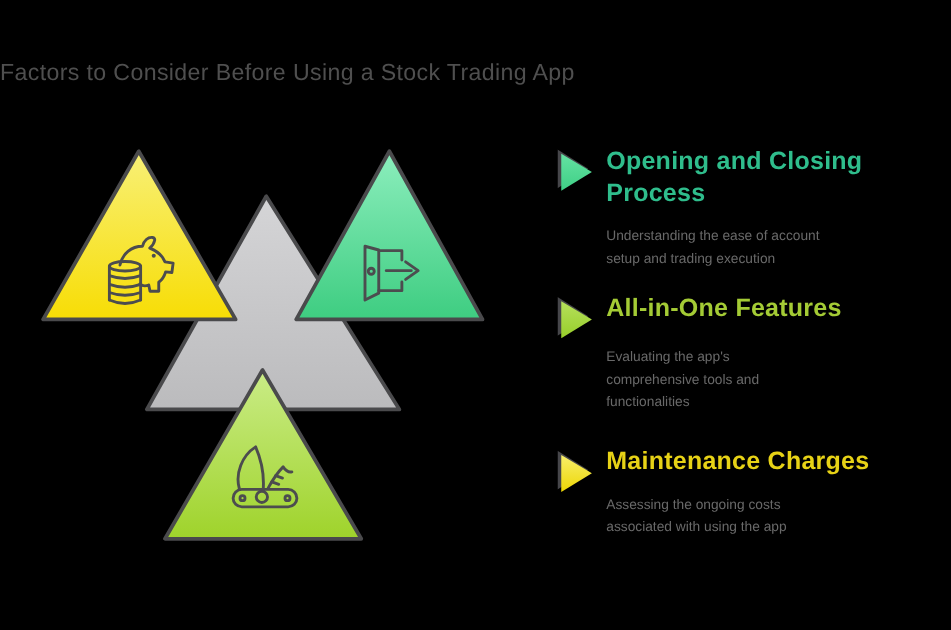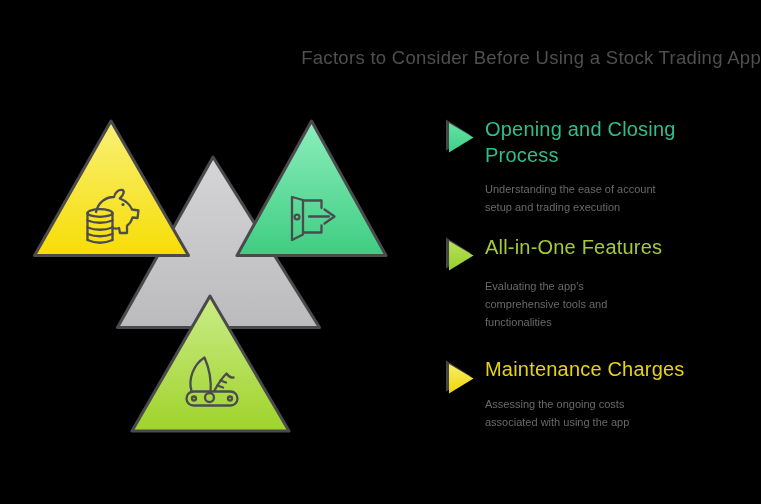--- a/index.html
+++ b/index.html
@@ -1,28 +1,28 @@
 <!DOCTYPE html>
 <html><head>
 <meta charset="utf-8">
 <style>
   html,body{margin:0;padding:0;background:#000;}
   .stage{position:relative;width:761px;height:504px;background:#000;overflow:hidden;
          font-family:"Liberation Sans",sans-serif;}
-  .page-title{position:absolute;top:47px;left:0;width:761px;text-align:right;
+  .page-title{position:absolute;top:47px;left:0;width:761px;text-align:left;
     font-size:18.5px;font-weight:500;color:#4f4f4f;letter-spacing:.3px;}
   .diagram{position:absolute;left:0;top:0;}
   .section{position:absolute;left:446px;width:262px;}
   .sec1{top:116px;}
   .sec2{top:234px;}
   .sec3{top:356px;}
   .arrow{position:absolute;left:0;top:3px;}
   .sec3 .arrow{top:4px;}
   .texts{margin-left:39px;}
-  .heading{font-size:20px;font-weight:400;line-height:26px;white-space:pre-line;letter-spacing:.2px;}
+  .heading{font-size:20px;font-weight:700;line-height:26px;white-space:pre-line;letter-spacing:.2px;}
   .sec1 .heading{color:#2fbd8c;}
   .sec2 .heading{color:#a4cb35;}
   .sec3 .heading{color:#e7d216;}
   .body{font-size:11px;line-height:18px;color:#696969;white-space:pre-line;margin-top:12px;}
   .sec2 .body{margin-top:17px;}
   .sec3 .body{margin-top:13px;}
 </style>
 </head>
 <body>
 

